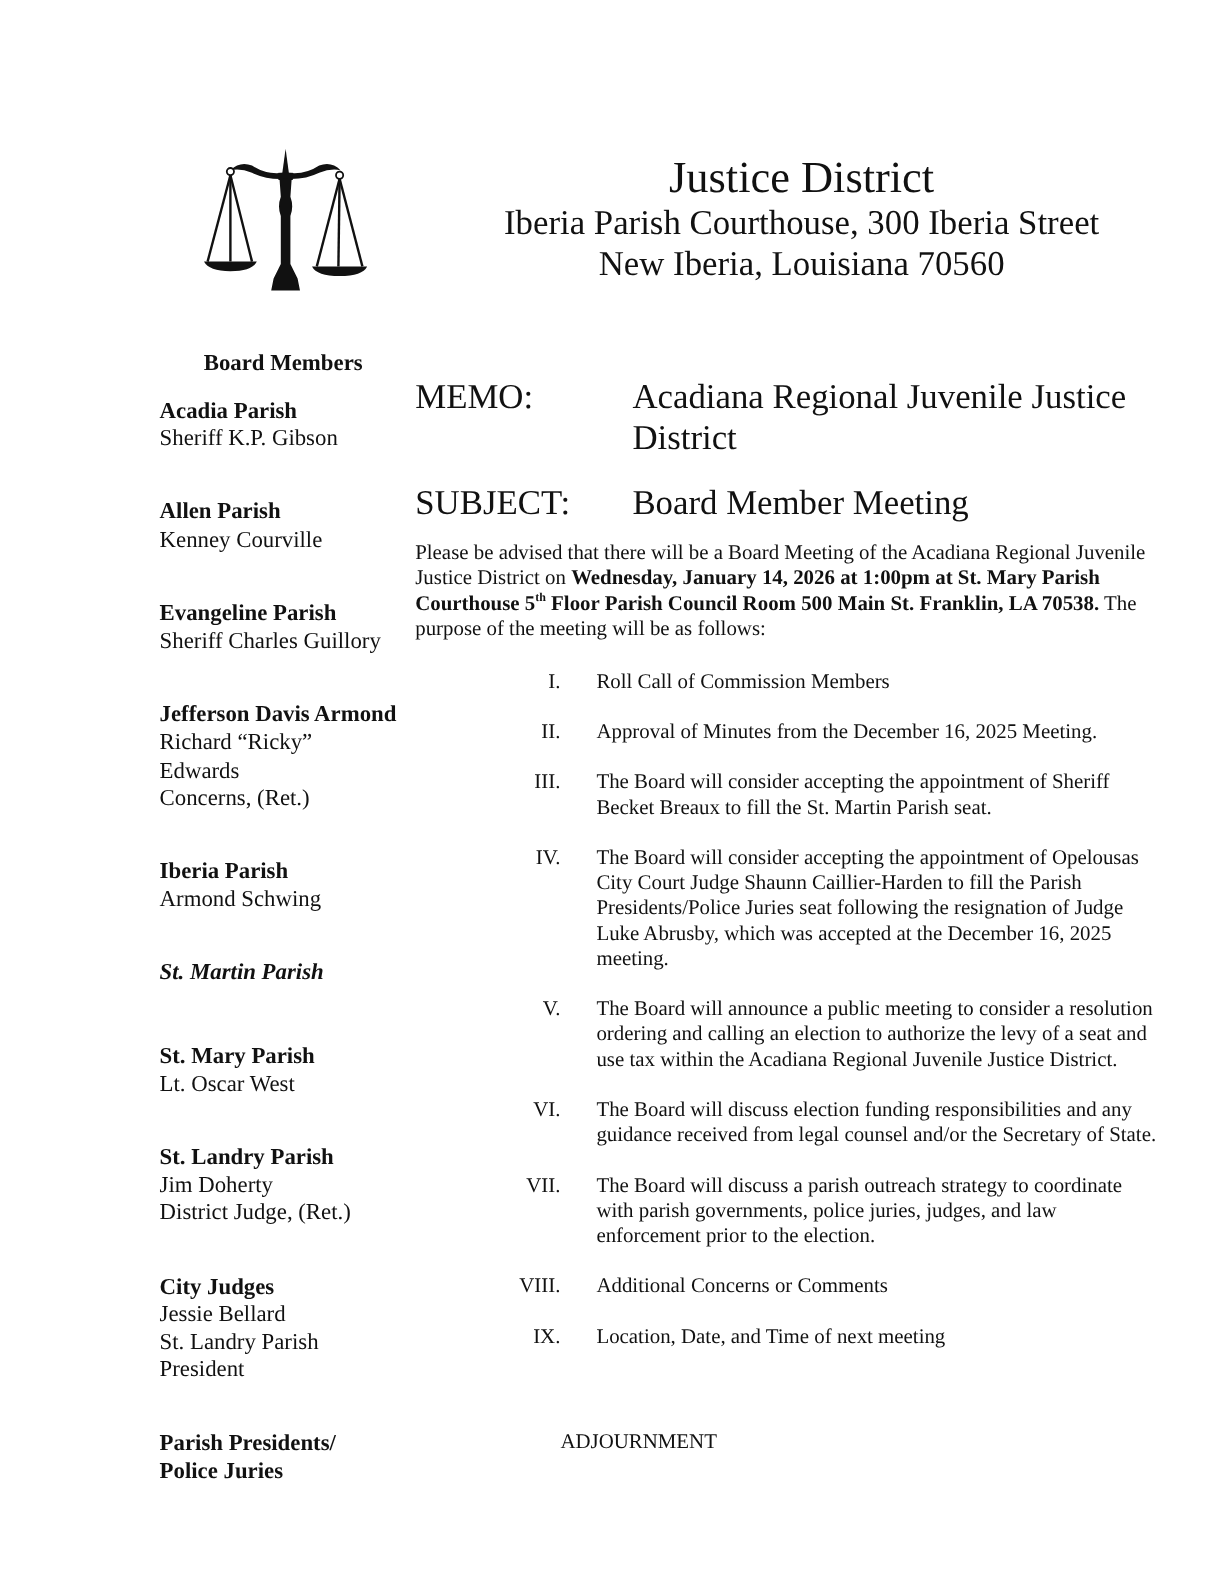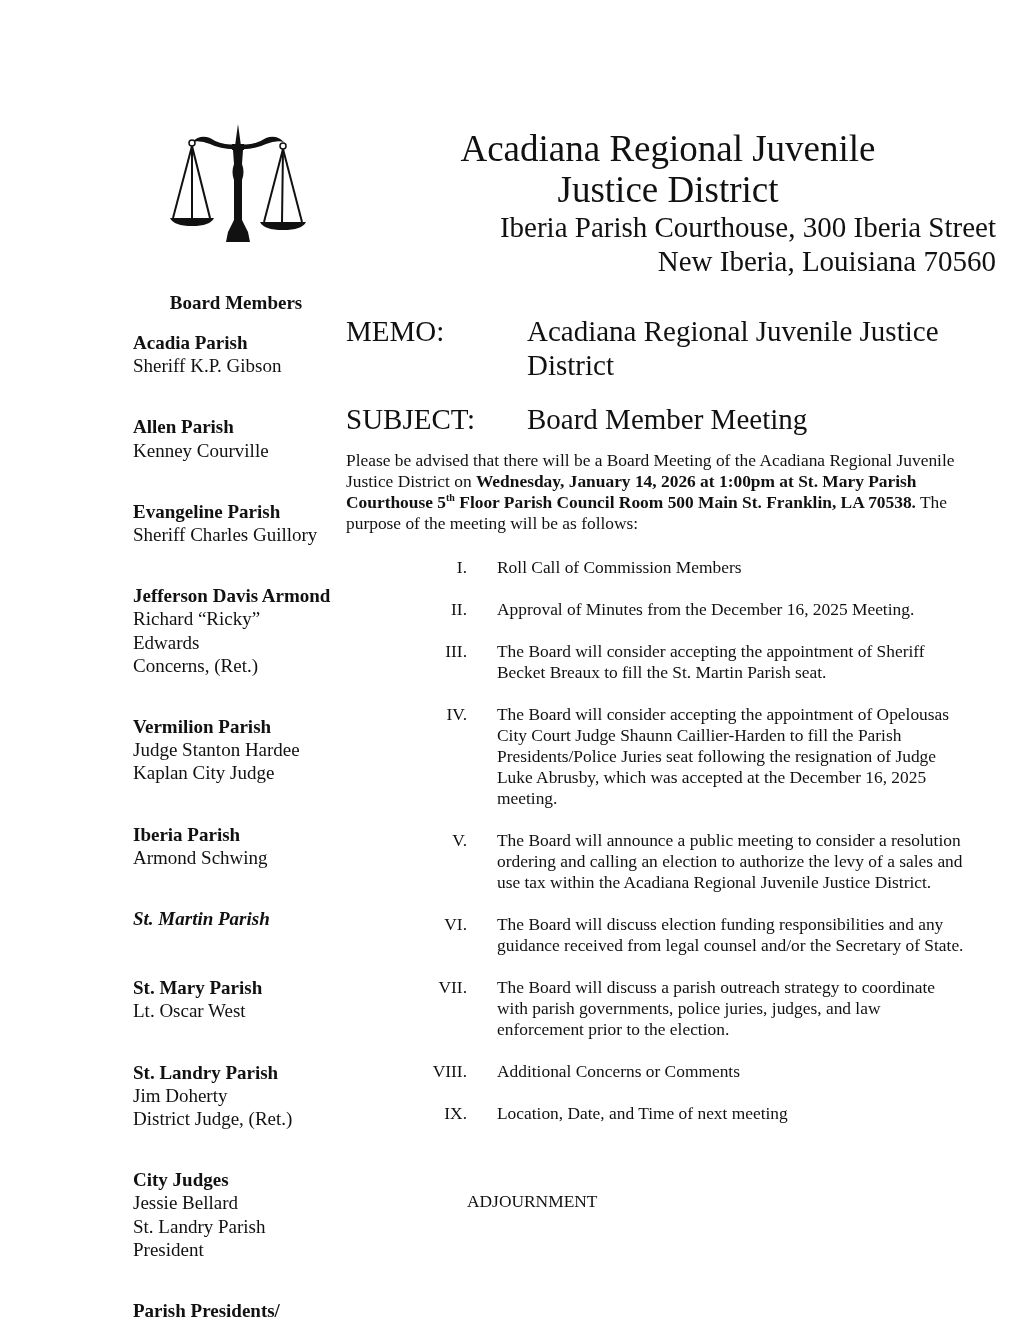--- a/index.html
+++ b/index.html
@@ -13,21 +13,21 @@
       font-weight: bold; font-size: 19px; margin-top: 44px;
     }
     .members { position: absolute; left: 133px; top: 293px; width: 210px; font-size: 19px; line-height: 23.2px; }
     .member { margin-bottom: 23px; margin-top: 38px; }
     .member .parish { font-weight: bold; display: block; }
     .member .line { display: block; }
     .member.empty { margin-bottom: 46px; font-style: italic; }
 
     .header { position: absolute; left: 340px; top: 128px; width: 656px; text-align: center; }
     .header .title { font-size: 37px; line-height: 41px; }
-    .header .addr { font-size: 29px; line-height: 34px; margin-top: 0px; text-align: right; }
+    .header .addr { font-size: 29px; line-height: 34px; margin-top: 0px; }
 
     .memo { position: absolute; left: 346px; top: 302px; width: 640px; font-size: 29px; line-height: 34px; }
     .memo-row { display: flex; margin-bottom: 20px; margin-top: 12px; }
     .memo-row .label { width: 181px; flex: none; }
     .memo-row .value { flex: 1; }
 
     .intro { position: absolute; left: 346px; top: 450px; width: 630px; font-size: 17.4px; line-height: 21px; }
     .intro b { font-weight: bold; }
     .intro sup { font-size: 10px; line-height: 0; vertical-align: super; font-weight: bold; }
 
@@ -78,25 +78,20 @@
     <span class="parish">Evangeline Parish</span>
     <span class="line">Sheriff Charles Guillory</span>
   </div>
   <div class="member">
     <span class="parish">Jefferson Davis Armond</span>
     <span class="line">Richard “Ricky”</span>
     <span class="line">Edwards</span>
     <span class="line">Concerns, (Ret.)</span>
   </div>
   <div class="member">
-    <span class="parish">Vermilion Parish</span>
-    <span class="line">Judge Stanton Hardee</span>
-    <span class="line">Kaplan City Judge</span>
-  </div>
-  <div class="member">
     <span class="parish">Iberia Parish</span>
     <span class="line">Armond Schwing</span>
   </div>
   <div class="member empty">
     <span class="parish">St. Martin Parish</span>
   </div>
   <div class="member">
     <span class="parish">St. Mary Parish</span>
     <span class="line">Lt. Oscar West</span>
   </div>
@@ -111,21 +106,20 @@
     <span class="line">St. Landry Parish</span>
     <span class="line">President</span>
   </div>
   <div class="member">
     <span class="parish">Parish Presidents/</span>
     <span class="parish">Police Juries</span>
   </div>
 </div>
 
 <div class="header">
-  <div class="title">Acadiana Regional Juvenile</div>
   <div class="title">Justice District</div>
   <div class="addr">Iberia Parish Courthouse, 300 Iberia Street</div>
   <div class="addr">New Iberia, Louisiana 70560</div>
 </div>
 
 <div class="memo">
   <div class="memo-row">
     <div class="label">MEMO:</div>
     <div class="value">Acadiana Regional Juvenile Justice District</div>
   </div>
@@ -149,21 +143,21 @@
   <div class="agenda-item">
       <div class="num">III.</div>
       <div class="text">The Board will consider accepting the appointment of Sheriff Becket Breaux to fill the St. Martin Parish seat.</div>
     </div>
   <div class="agenda-item">
       <div class="num">IV.</div>
       <div class="text">The Board will consider accepting the appointment of Opelousas City Court Judge Shaunn Caillier-Harden to fill the Parish Presidents/Police Juries seat following the resignation of Judge Luke Abrusby, which was accepted at the December 16, 2025 meeting.</div>
     </div>
   <div class="agenda-item">
       <div class="num">V.</div>
-      <div class="text">The Board will announce a public meeting to consider a resolution ordering and calling an election to authorize the levy of a sales and use tax within the Acadiana Regional Juvenile Justice District.</div>
+      <div class="text">The Board will announce a public meeting to consider a resolution ordering and calling an election to authorize the levy of a seat and use tax within the Acadiana Regional Juvenile Justice District.</div>
     </div>
   <div class="agenda-item">
       <div class="num">VI.</div>
       <div class="text">The Board will discuss election funding responsibilities and any guidance received from legal counsel and/or the Secretary of State.</div>
     </div>
   <div class="agenda-item">
       <div class="num">VII.</div>
       <div class="text">The Board will discuss a parish outreach strategy to coordinate with parish governments, police juries, judges, and law enforcement prior to the election.</div>
     </div>
   <div class="agenda-item">

